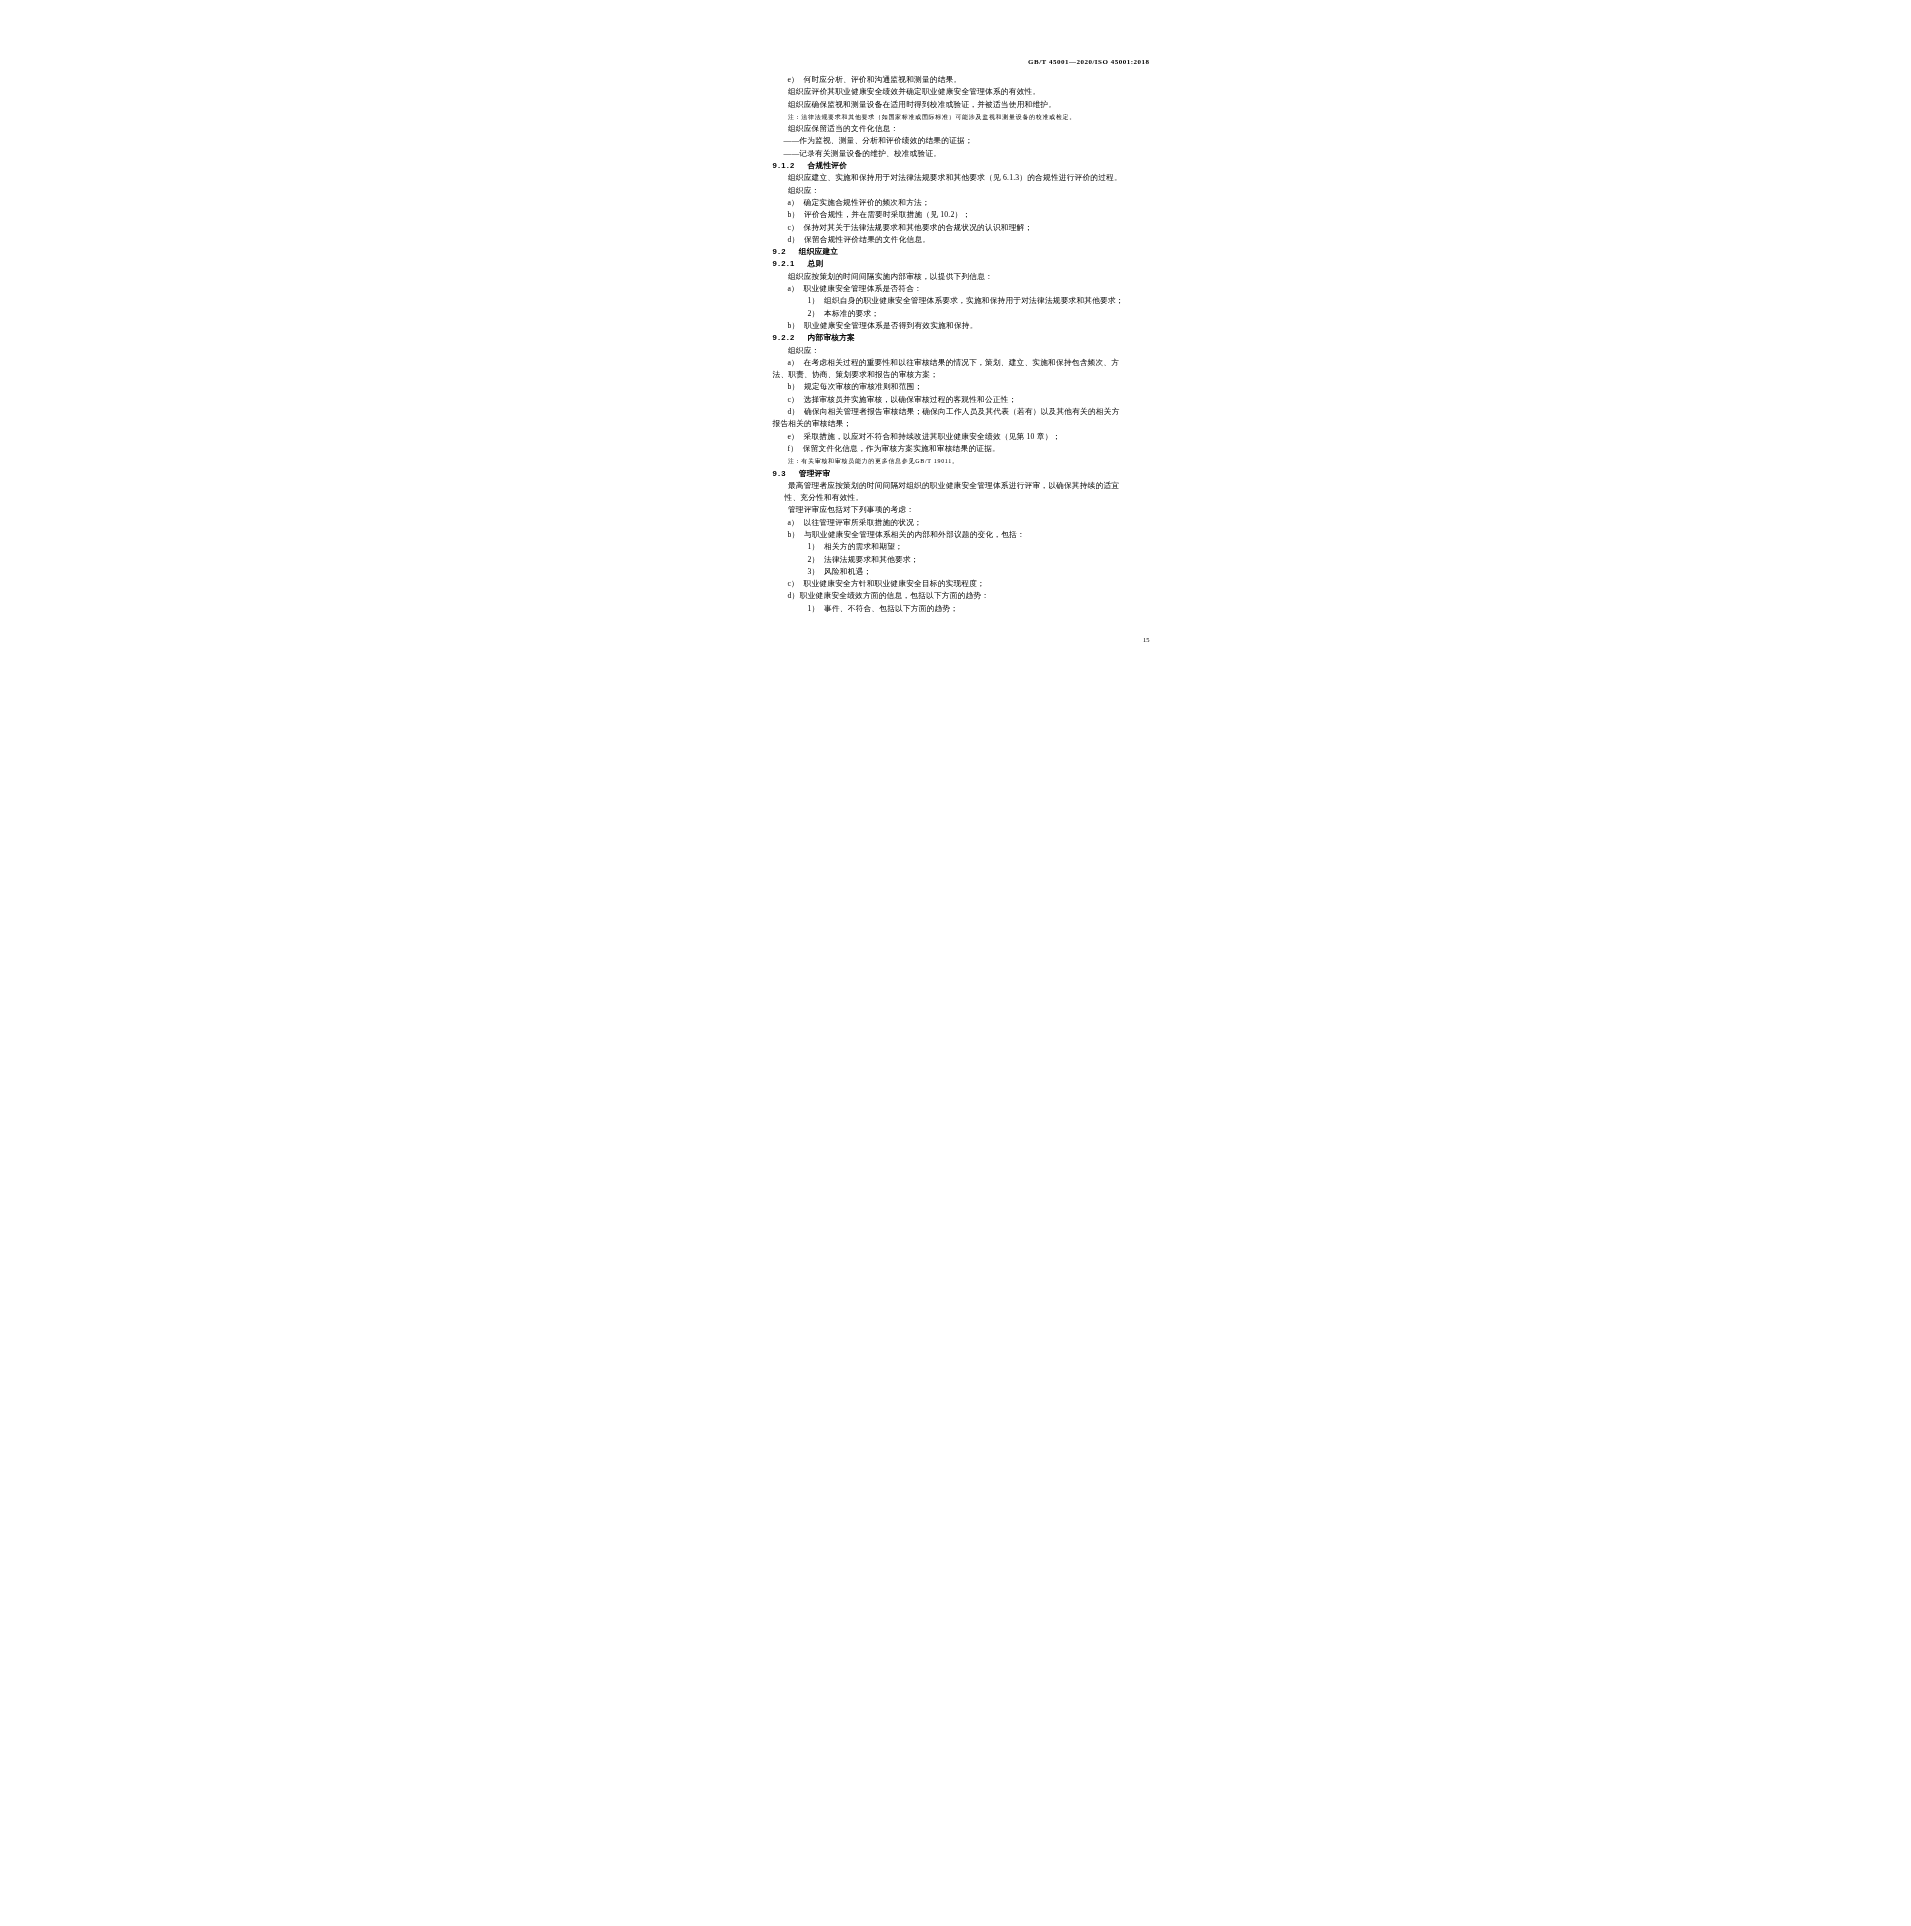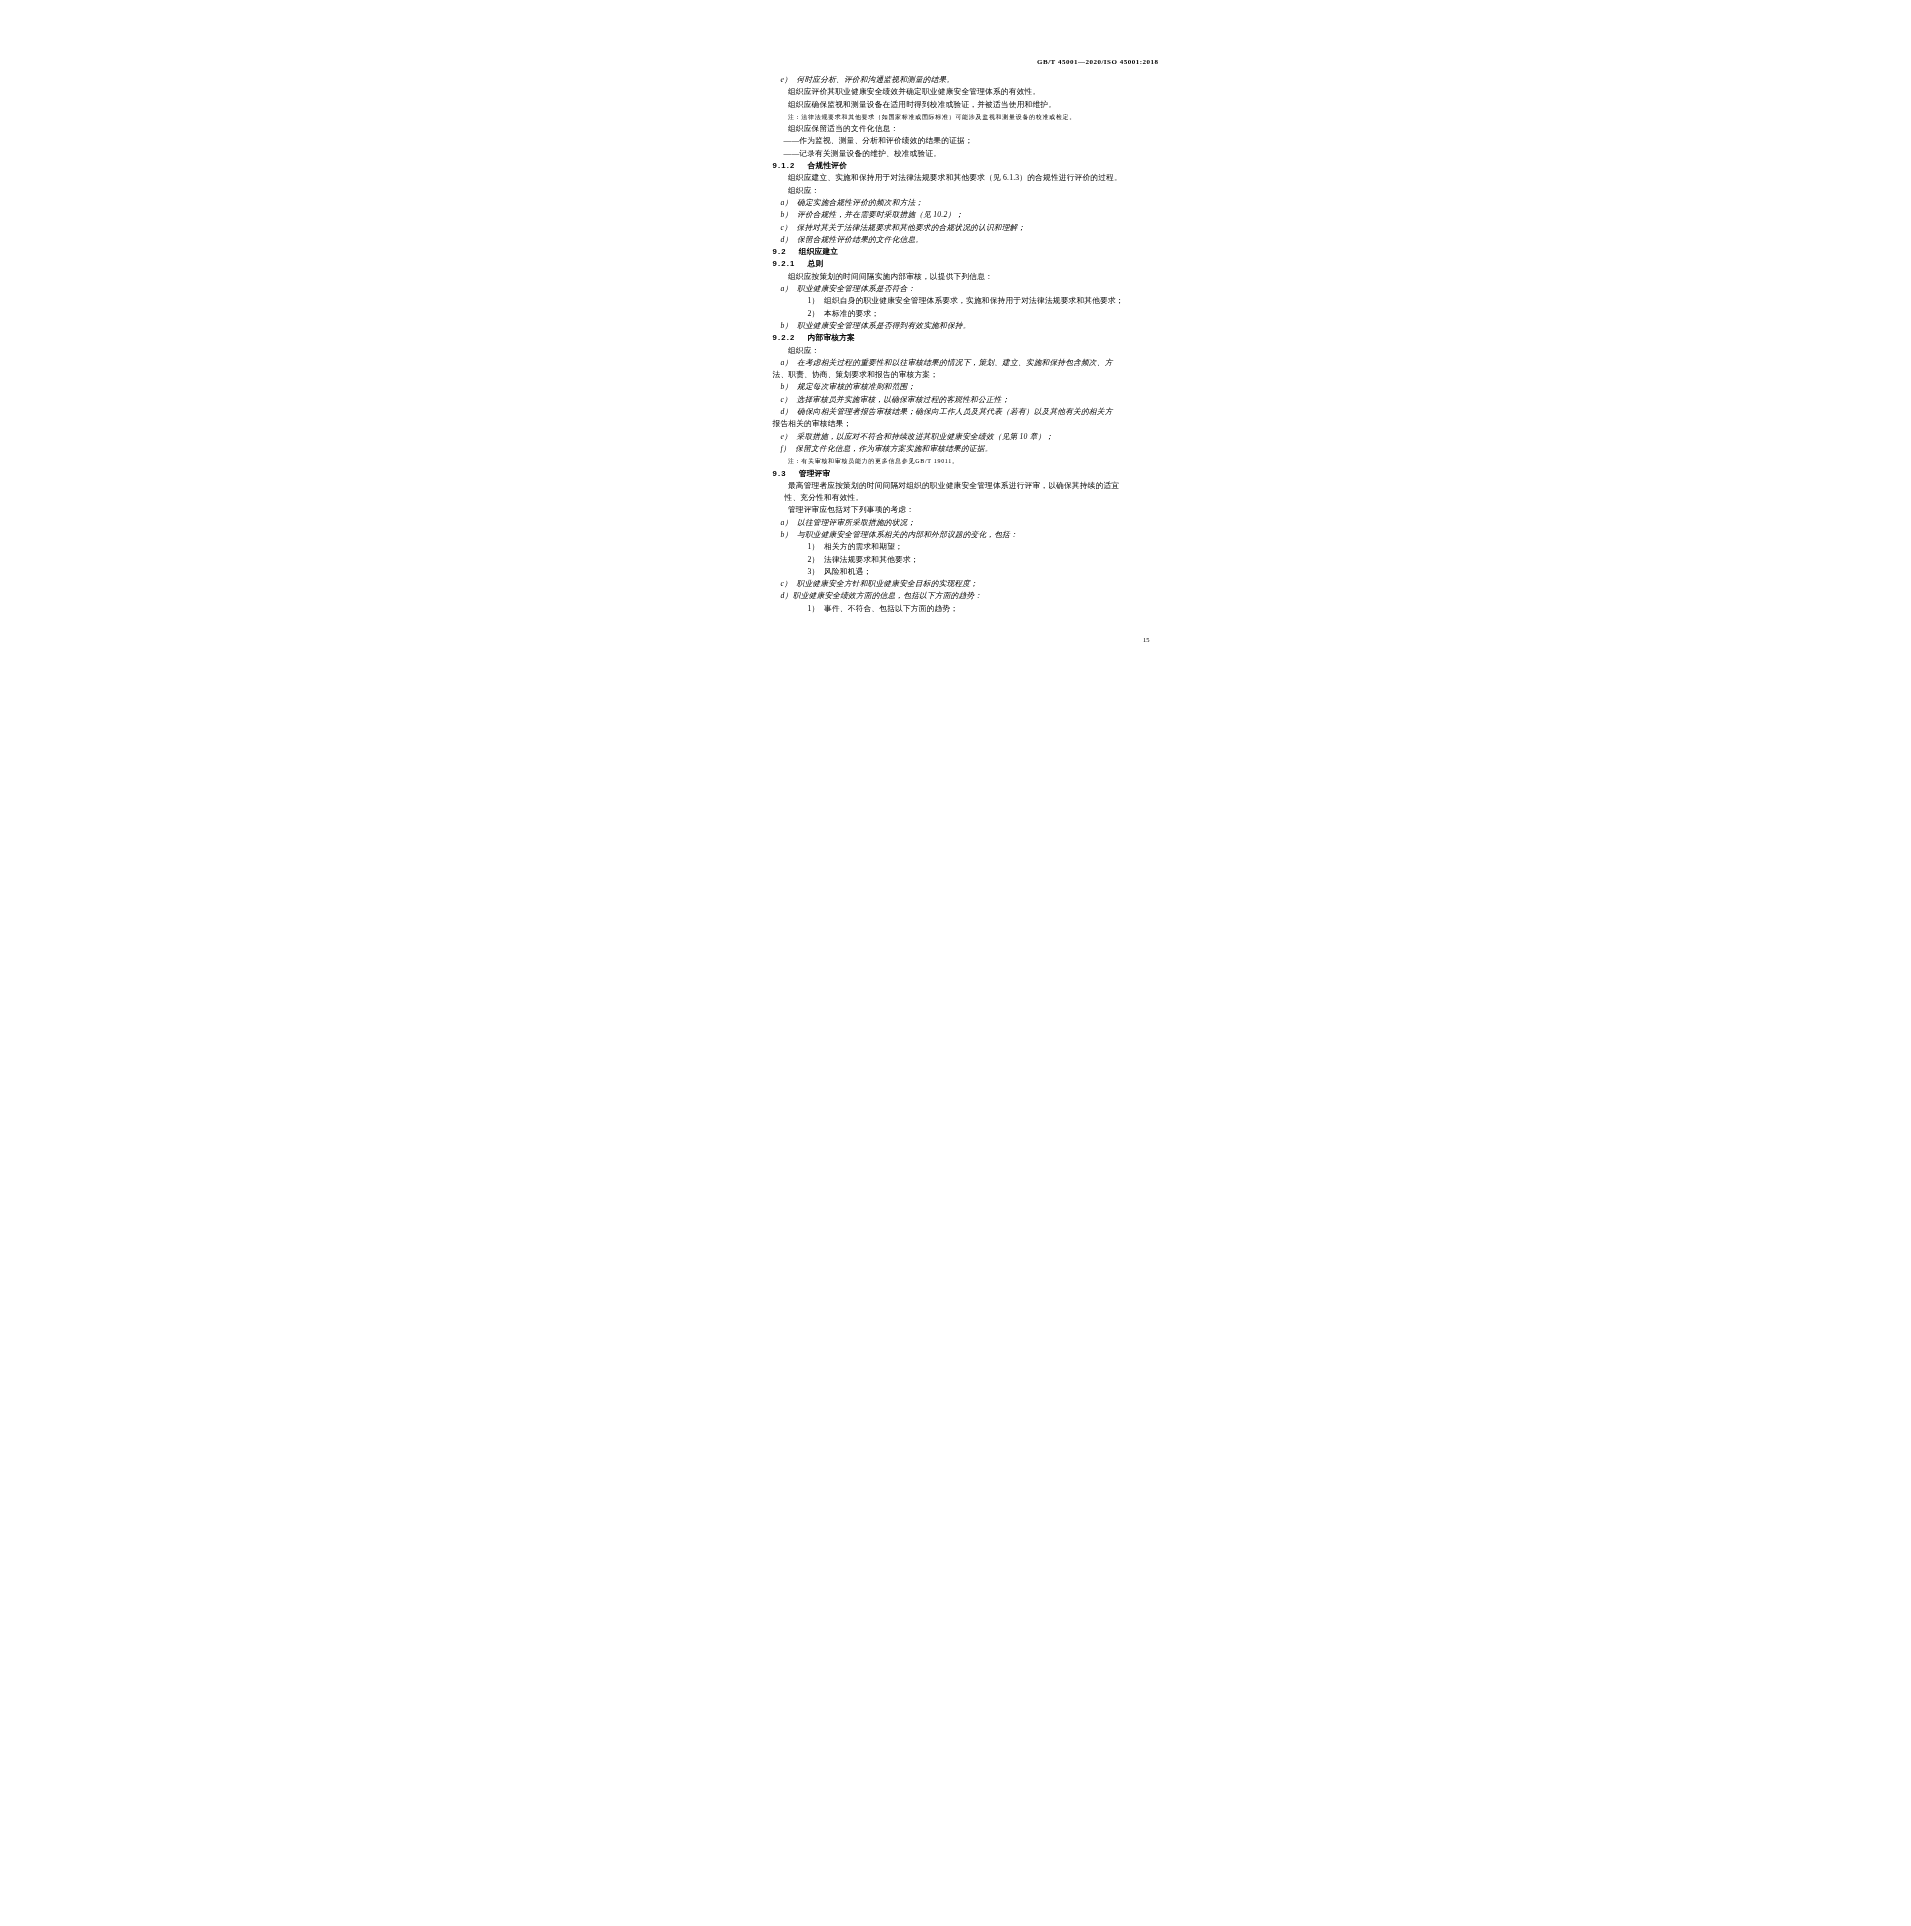--- a/index.html
+++ b/index.html
@@ -14,21 +14,21 @@
     height: 676px;
     margin: 0 auto;
     background: #ffffff;
     color: #000000;
     font-family: "Liberation Serif", "DejaVu Serif", serif;
     overflow: hidden;
   }
   .doc-header {
     position: absolute;
     top: 58px;
-    right: 36px;
+    right: 45px;
     font-size: 7px;
     letter-spacing: 0.5px;
     font-weight: 600;
     white-space: nowrap;
   }
   .content {
     position: absolute;
     top: 74px;
     left: 56px;
     right: 42px;
@@ -38,21 +38,21 @@
     line-height: 12.3px;
     font-size: 7.7px;
     letter-spacing: 0.2px;
     white-space: pre;
   }
   
   .line.p     { margin-left: 15.4px; }
   .line.dash  { margin-left: 11px; }
   .line.note  { margin-left: 15.4px; font-size: 6px; letter-spacing: 0.7px; }
   .line.flush { margin-left: 12px; }
-  .line.li    { margin-left: 8px; font-style: italic; }
+  .line.li    { margin-left: 15px; }
   .line.li-cont { }
   .line.sub   { margin-left: 35px; }
   .line.h {
     margin-left: 0;
     font-family: "Liberation Sans", "DejaVu Sans", sans-serif;
     font-weight: bold;
     letter-spacing: 0.2px;
   }
   .line.h .num {
     letter-spacing: 1.2px;

